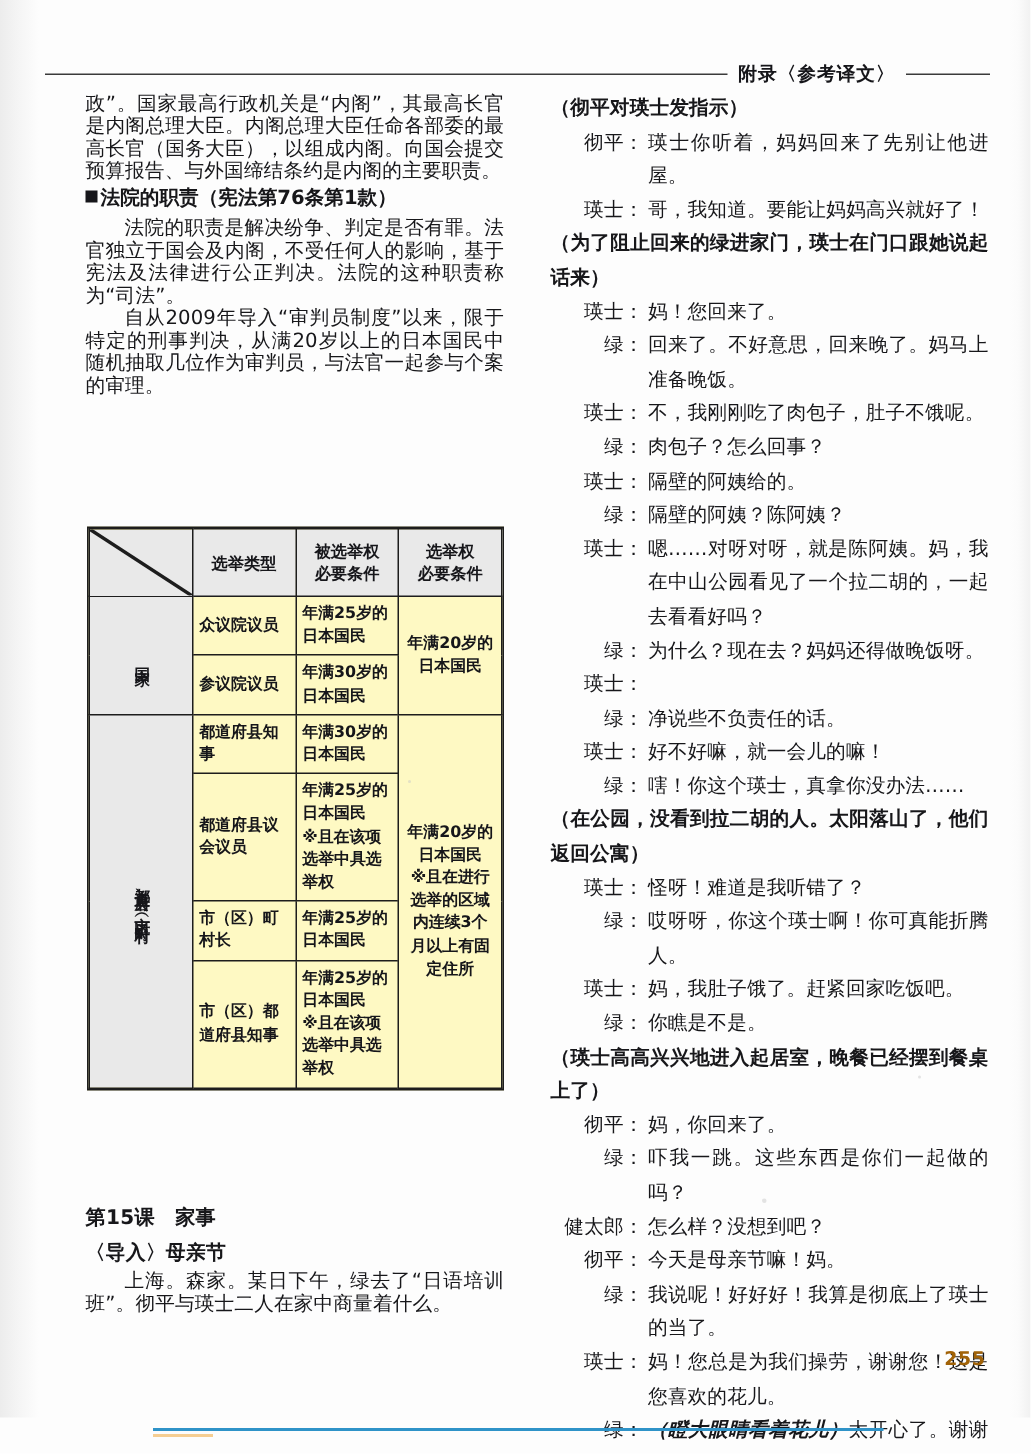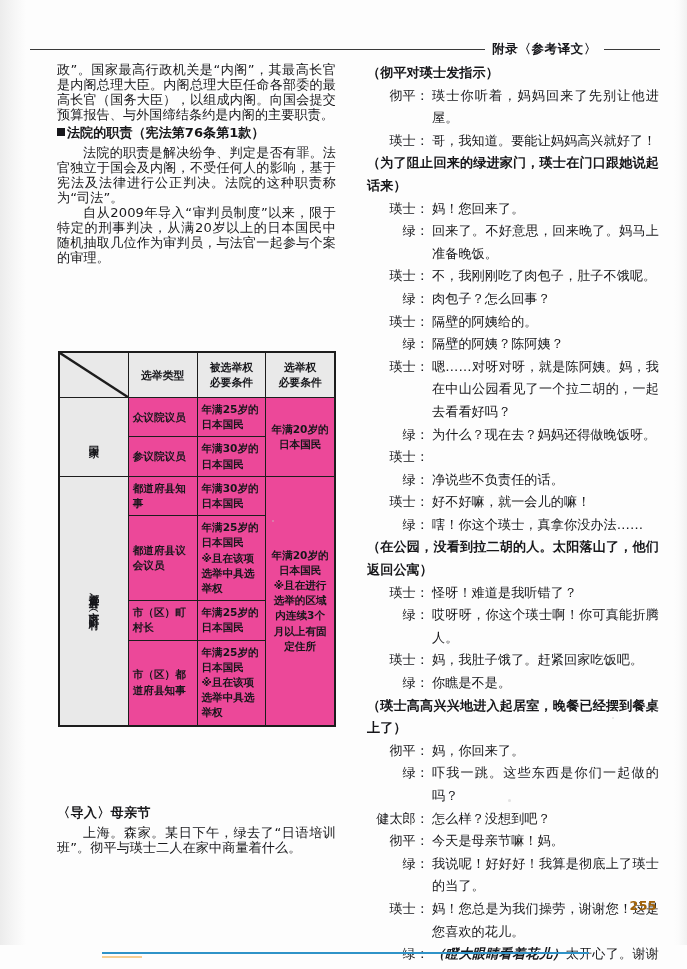--- a/index.html
+++ b/index.html
@@ -93,21 +93,21 @@
     padding-left:3px;
   }
   .line .said .it{font-style:italic;font-weight:bold;}
 
   
   #vote-table{
     position:absolute;
     left:58px;top:351px;
     width:278px;
     border:1.6px solid #1d1d1d;
-    background:#ec4899;
+    background:#fef9c3;
     box-sizing:border-box;
   }
   #vote-table table{
     border-collapse:collapse;width:100%;table-layout:fixed;
     font-size:10.6px;line-height:15.2px;
   }
   #vote-table td,#vote-table th{
     border:1px solid #1d1d1d;
     padding:4px 4px;
     vertical-align:middle;
@@ -243,20 +243,21 @@
         <td class="c-cond">
           <span class="note">年满25岁的日本国民</span>
           <span class="note">※且在该项选举中具选举权</span>
         </td>
       </tr>
     </tbody>
       </table>
   </div>
 
   <div class="col" id="col-left-lower" style="top:802px;left:57px;width:279px;">
+    <p class="para lesson-title">第15课　家事</p>
     <p class="para lesson-sub">〈导入〉母亲节</p>
     <p class="para indent tight">上海。森家。某日下午，绿去了“日语培训班”。彻平与瑛士二人在家中商量着什么。</p>
   </div>
 
   <div id="col-right" class="col">
       <p class="para stage">（彻平对瑛士发指示）</p>
       <div class="line">
         <div class="who">彻平：</div>
         <div class="said">瑛士你听着，妈妈回来了先别让他进屋。</div>
       </div>

